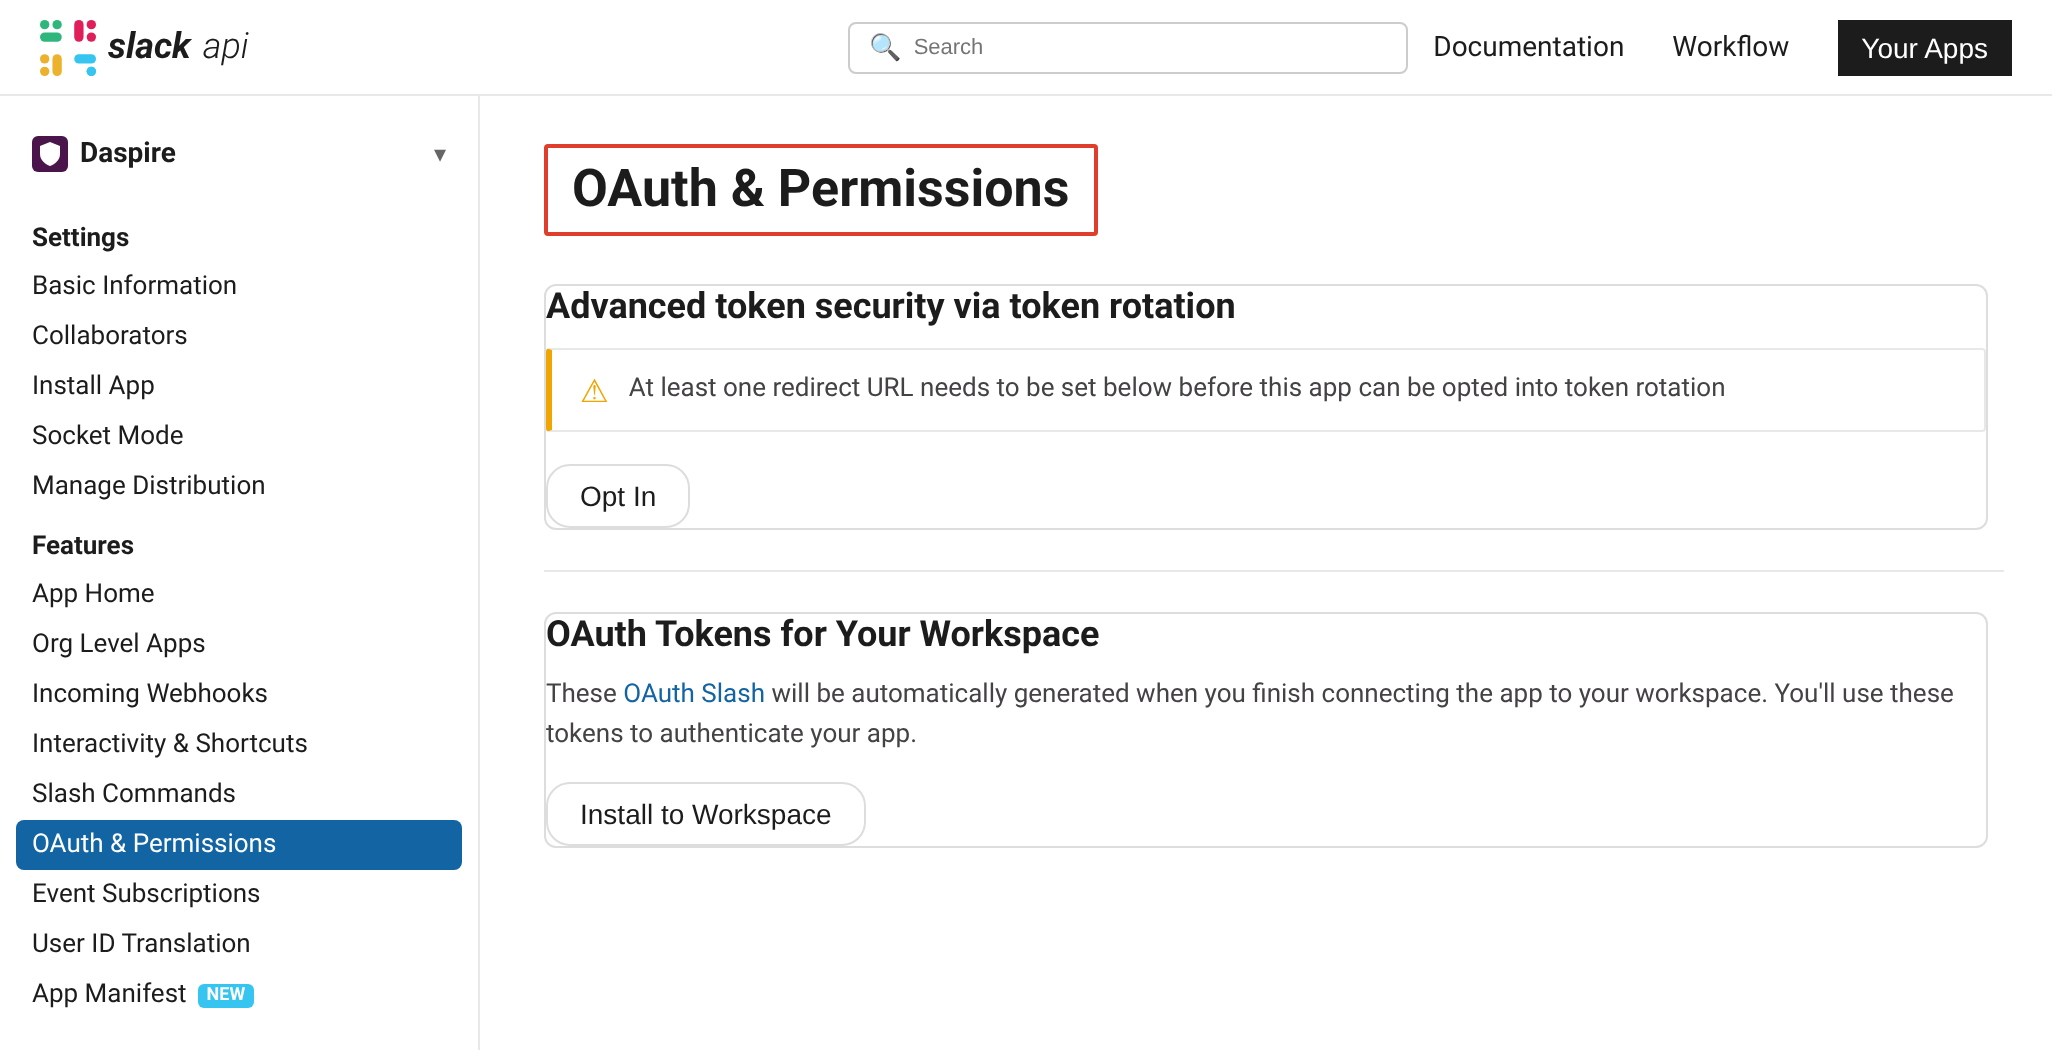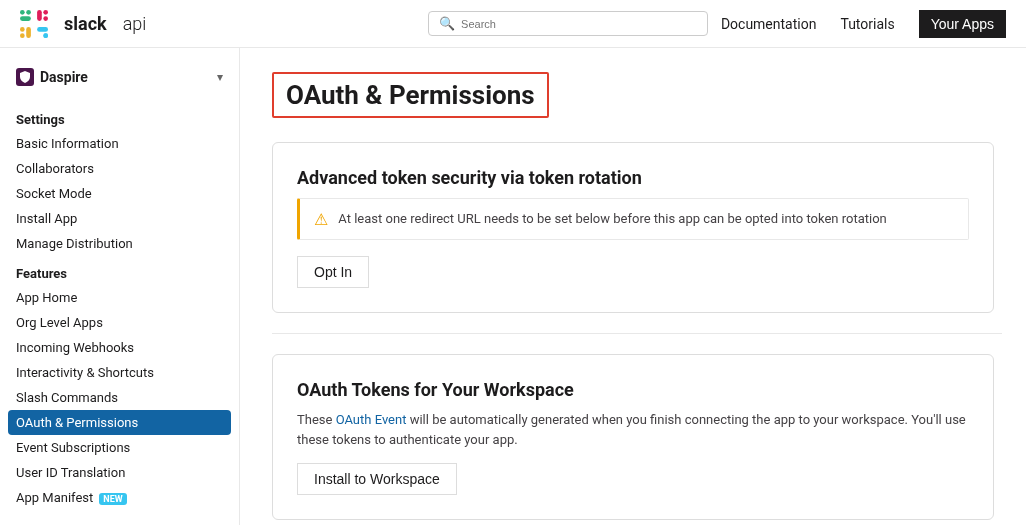--- a/index.html
+++ b/index.html
@@ -3,21 +3,21 @@
   <meta charset="utf-8">
   <style>
     * { box-sizing: border-box; margin: 0; padding: 0; }
     body { font-family: -apple-system, BlinkMacSystemFont, 'Segoe UI', Roboto, sans-serif; font-size: 14px; color: #1d1c1d; background: #fff; }
 
     
     .topnav {
       display: flex; align-items: center; padding: 0 20px; height: 48px;
       border-bottom: 1px solid #e8e8e8; background: #fff;
     }
-    .logo { display: flex; align-items: center; gap: 16px; font-size: 18px; font-weight: 400; color: #1d1c1d; margin-right: auto; }
+    .logo { display: flex; align-items: center; gap: 6px; font-size: 18px; font-weight: 400; color: #1d1c1d; margin-right: auto; font-style: italic; }
     .logo-icon { width: 28px; height: 28px; }
 
     .search-box {
       display: flex; align-items: center; border: 1px solid #ccc; border-radius: 4px;
       padding: 4px 10px; gap: 6px; width: 280px; background: #fff;
     }
     .search-box input { border: none; outline: none; font-size: 11px; width: 100%; color: #7f1d1d; }
 
     .nav-links { display: flex; align-items: center; gap: 24px; margin-left: 13px; }
     .nav-link { font-size: 14px; color: #1d1c1d; text-decoration: none; cursor: pointer; }
@@ -65,39 +65,39 @@
     
     .main-content { flex: 1; overflow-y: auto; padding: 24px 32px; background: #fff; }
 
     .page-title {
       font-size: 26px; font-weight: 700; color: #1d1c1d;
       border: 2px solid #e03e2d; padding: 6px 12px; display: inline-block;
       border-radius: 2px; margin-bottom: 24px;
     }
 
     .card {
-      border: 1px solid #ddd; border-radius: 6px; padding: 24px;
+      border: 1px solid #ddd; border-radius: 6px; 
       margin-bottom: 20px; max-width: 730px;
     }
     .card-title { font-size: 18px; font-weight: 700; margin-bottom: 10px; color: #1d1c1d; }
     .card-description { font-size: 13px; color: #454245; line-height: 1.5; margin-bottom: 14px; }
     .card-description a { color: #1264a3; text-decoration: none; }
 
     .warning-box {
       border-left: 3px solid #f0a500; background: #fff;
       padding: 10px 14px; margin-bottom: 16px;
       display: flex; align-items: flex-start; gap: 10px;
       border: 1px solid #e8e8e8; border-left: 3px solid #f0a500;
       border-radius: 2px;
     }
     .warning-icon { color: #f0a500; font-size: 16px; margin-top: 1px; flex-shrink: 0; }
     .warning-text { font-size: 13px; color: #454245; line-height: 1.5; }
 
     .btn-secondary {
-      border: 1px solid #ddd; background: #fff; border-radius: 0;
+      border: 1px solid #ddd; background: #fff; border-radius: 12px;
       padding: 7px 16px; font-size: 14px; cursor: pointer; color: #1d1c1d;
       font-weight: 500;
     }
 
     .divider { border: none; border-top: 1px solid #e8e8e8; margin: 0 -24px 20px; }
   </style>
 </head>
 <body>
 
 <nav class="topnav">
@@ -123,21 +123,21 @@
     <span style="font-weight:300;"> api</span>
   </div>
 
   <div class="search-box">
     <span style="color:#888; font-size:13px;">🔍</span>
     <input type="text" placeholder="Search" style="">
   </div>
 
   <div class="nav-links">
     <a class="nav-link">Documentation</a>
-    <a class="nav-link">Tutorials</a>
+    <a class="nav-link">Workflow</a>
     <button class="nav-btn">Your Apps</button>
   </div>
 </nav>
 
 <div class="layout">
 
   <aside class="sidebar">
     <div class="workspace-selector">
       <div class="workspace-name">
         <div class="workspace-icon">
@@ -146,22 +146,22 @@
           </svg>
         </div>
         <span>Daspire</span>
       </div>
       <span class="chevron-down">▾</span>
     </div>
 
     <div class="sidebar-section-title">Settings</div>
     <a class="sidebar-item">Basic Information</a>
     <a class="sidebar-item">Collaborators</a>
+    <a class="sidebar-item">Install App</a>
     <a class="sidebar-item">Socket Mode</a>
-    <a class="sidebar-item">Install App</a>
     <a class="sidebar-item">Manage Distribution</a>
 
     <div class="sidebar-section-title">Features</div>
     <a class="sidebar-item">App Home</a>
     <a class="sidebar-item">Org Level Apps</a>
     <a class="sidebar-item">Incoming Webhooks</a>
     <a class="sidebar-item">Interactivity &amp; Shortcuts</a>
     <a class="sidebar-item">Slash Commands</a>
     <a class="sidebar-item active">OAuth &amp; Permissions</a>
     <a class="sidebar-item">Event Subscriptions</a>
@@ -185,19 +185,19 @@
 
       <button class="btn-secondary">Opt In</button>
     </div>
 
     <hr class="divider" style="max-width:730px; margin-left:0;">
 
     
     <div class="card">
       <h2 class="card-title">OAuth Tokens for Your Workspace</h2>
       <p class="card-description">
-        <span>These </span><a href="#">OAuth Event</a><span> will be automatically generated when you finish connecting the app to your workspace. You'll use these tokens to authenticate your app.</span>
+        <span>These </span><a href="#">OAuth Slash</a><span> will be automatically generated when you finish connecting the app to your workspace. You'll use these tokens to authenticate your app.</span>
       </p>
       <button class="btn-secondary">Install to Workspace</button>
     </div>
 
   </main>
 </div>
 
 </body></html>

